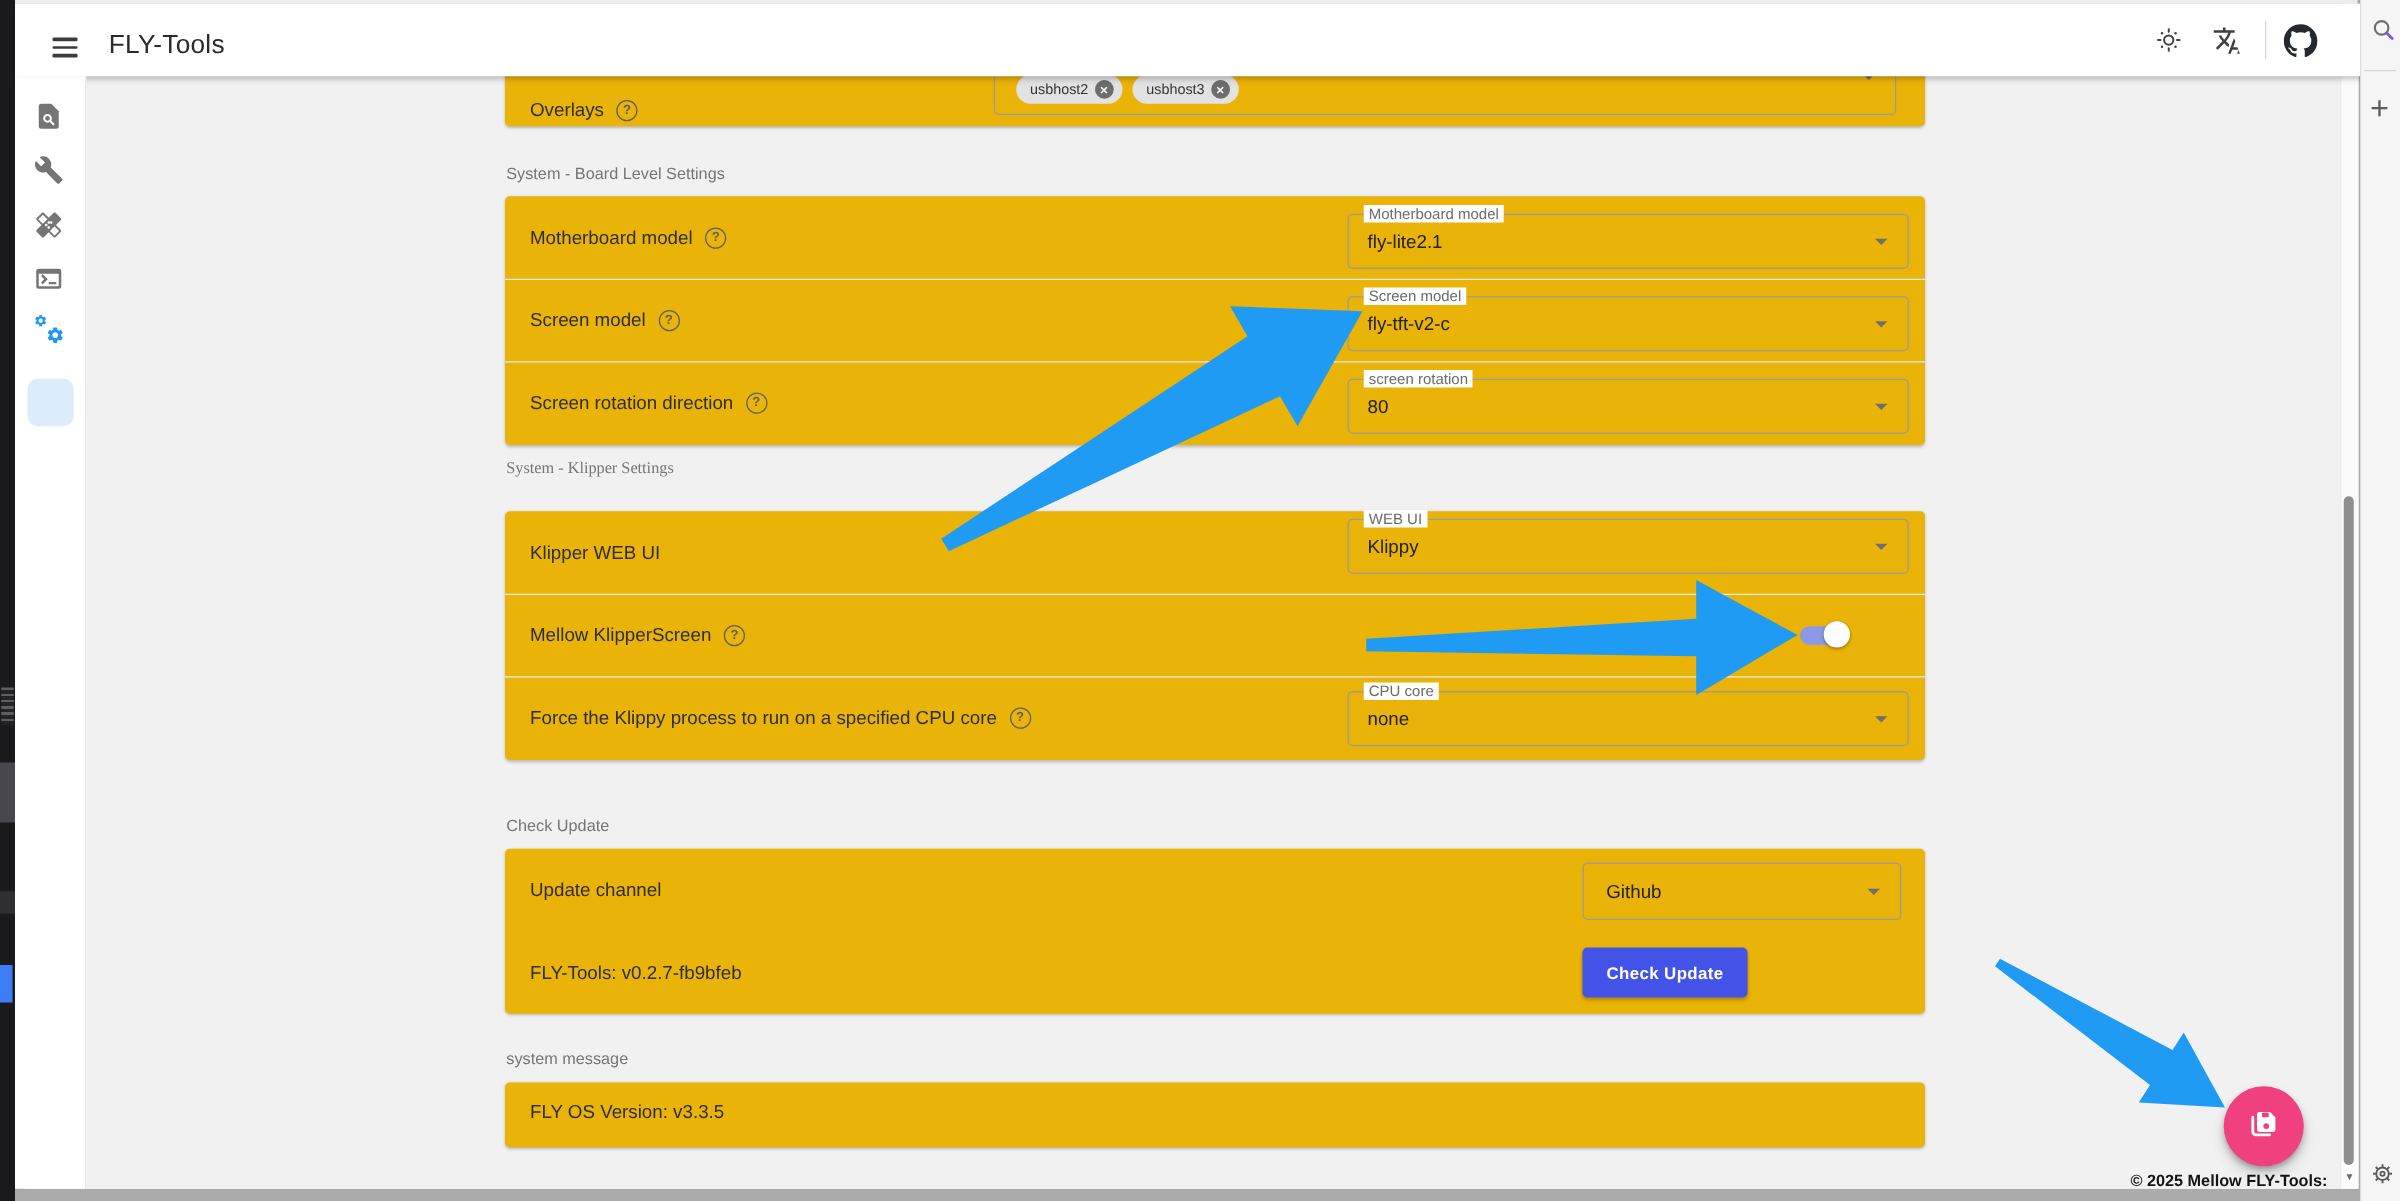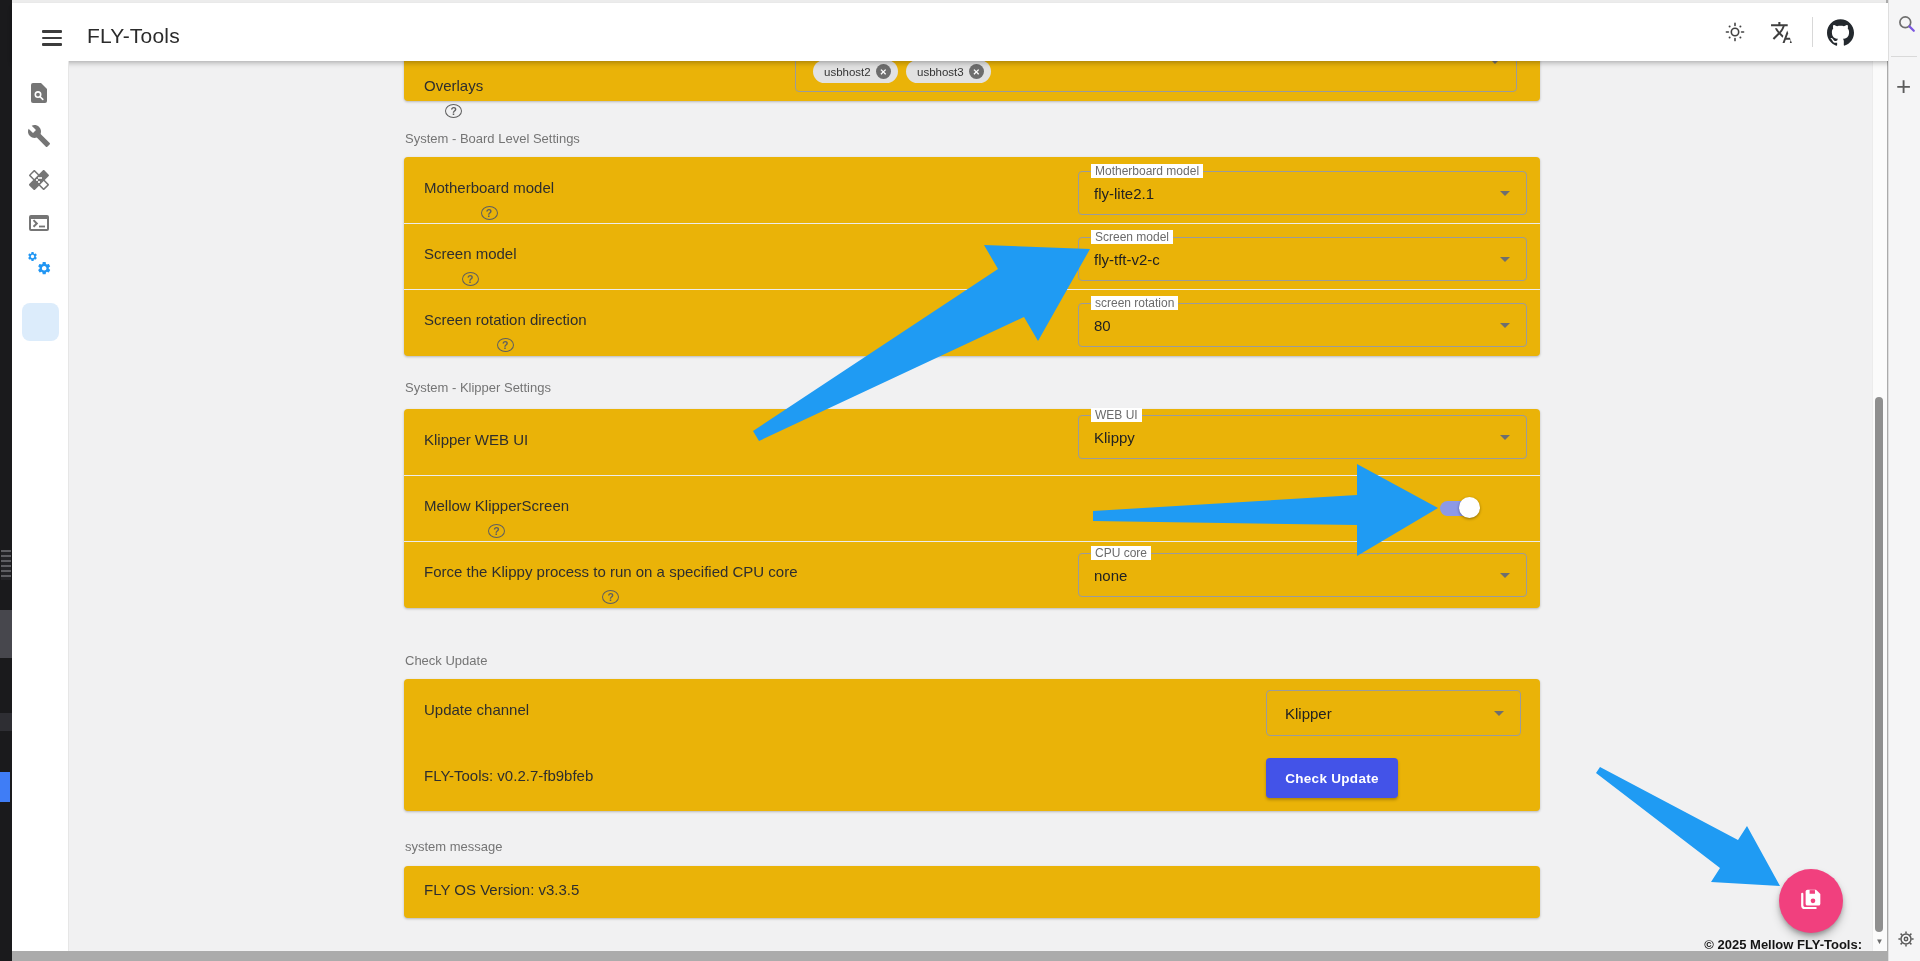--- a/index.html
+++ b/index.html
@@ -58,21 +58,21 @@
   #card-overlays{left:404px;top:24px;width:1136px;height:77px;}
   #card-board{left:404px;top:157px;width:1136px;height:199px;}
   #card-klipper{left:404px;top:409px;width:1136px;height:199px;}
   #card-update{left:404px;top:679px;width:1136px;height:132px;}
   #card-message{left:404px;top:866px;width:1136px;height:52px;}
   .divider{position:absolute;left:404px;width:1136px;height:1px;background:#ececec;z-index:11;}
 
   .sec-title{position:absolute;left:405px;font-size:13px;color:#757575;z-index:11;}
 
   .row-label{position:absolute;left:424px;height:22px;display:flex;align-items:center;gap:10px;
-    font-size:15px;color:#2e2e2e;z-index:12;flex-direction:column;}
+    font-size:15px;color:#2e2e2e;z-index:12;}
   .help{width:17px;height:17px;border-radius:50%;border:1.4px solid #5f5f5f;box-sizing:border-box;
     display:inline-flex;align-items:center;justify-content:center;font-size:10.5px;font-weight:bold;color:#5f5f5f;cursor:pointer;}
 
   .sel{position:absolute;left:1078px;width:447px;height:42px;border:1px solid #9b9b9b;border-radius:4px;
     background:transparent;z-index:12;cursor:pointer;}
   .sel-label{position:absolute;left:12px;top:-8px;background:#ffffff;padding:0 4px;font-size:12px;color:#6b6b6b;line-height:14px;}
   .sel-value{position:absolute;left:15px;top:0;height:42px;display:flex;align-items:center;font-size:15px;color:#222222;}
   .caret{position:absolute;right:16px;top:50%;margin-top:-2px;width:0;height:0;
     border-left:5px solid transparent;border-right:5px solid transparent;border-top:5px solid #6e6e6e;}
 
@@ -174,21 +174,21 @@
 <div class="row-label" style="top:311px;">
   <span>Screen rotation direction</span>
   <span class="help">?</span>
 </div>
 <div class="sel" style="top:303px;">
   <span class="sel-label">screen rotation</span>
   <span class="sel-value">80</span>
   <span class="caret"></span>
 </div>
 
-<div class="sec-title" style="top:380px;">System - Klipper Settings</div>
+<div class="sec-title" style="top:366px;font-family:Liberation Serif, serif;">System - Klipper Settings</div>
 <div id="card-klipper" class="abs card"></div>
 <div class="divider" style="top:475px;"></div>
 <div class="divider" style="top:541px;"></div>
 
 <div class="row-label" style="top:431px;">
   <span>Klipper WEB UI</span>
 </div>
 <div class="sel" style="top:415px;">
   <span class="sel-label">WEB UI</span>
   <span class="sel-value">Klippy</span>
@@ -214,21 +214,21 @@
   <span class="caret"></span>
 </div>
 
 <div class="sec-title" style="top:653px;">Check Update</div>
 <div id="card-update" class="abs card"></div>
 
 <div class="row-label" style="top:701px;">
   <span>Update channel</span>
 </div>
 <div id="update-select">
-  <span class="sel-value">Klipper</span>
+  <span class="sel-value">Github</span>
   <span class="caret"></span>
 </div>
 
 <div class="row-label" style="top:767px;">
   <span>FLY-Tools: v0.2.7-fb9bfeb</span>
 </div>
 <button id="check-update-btn">Check Update</button>
 
 <div class="sec-title" style="top:839px;">system message</div>
 <div id="card-message" class="abs card"></div>

